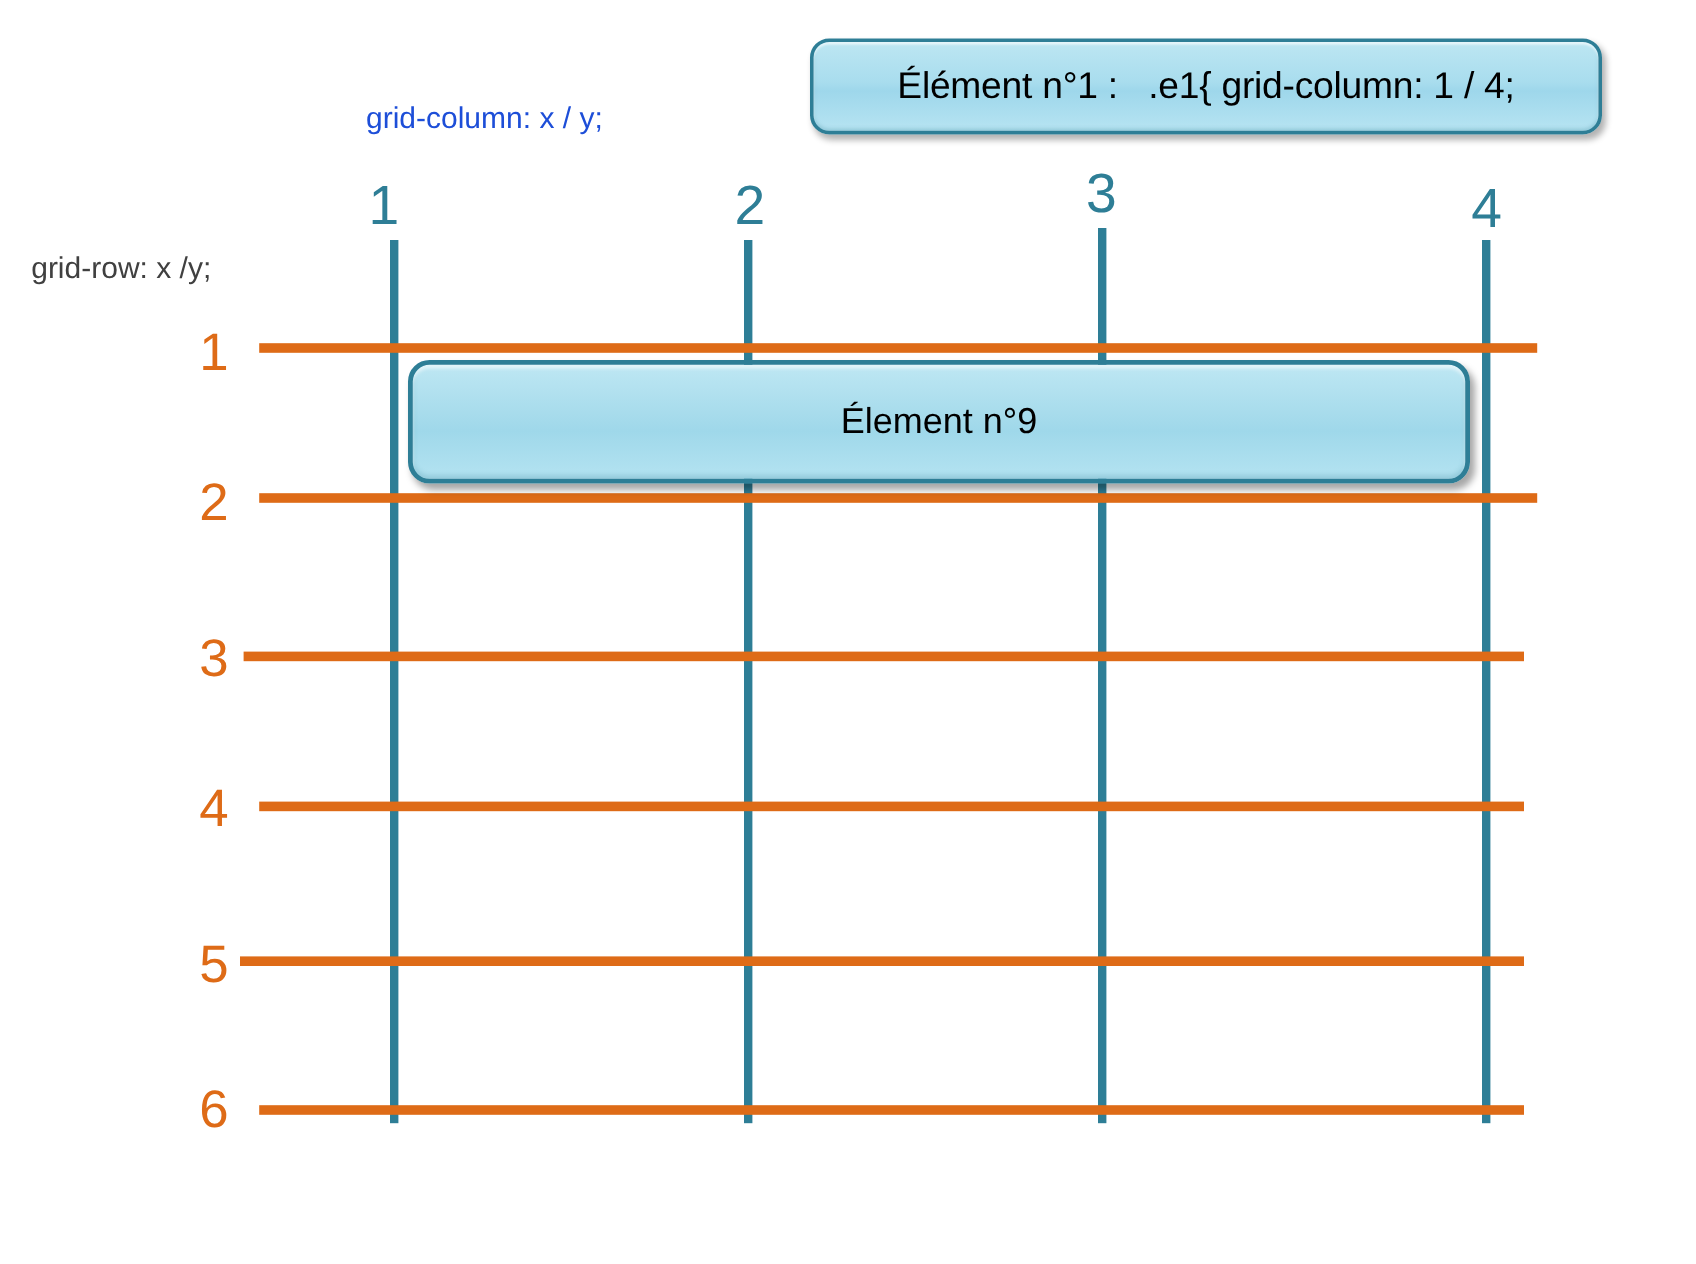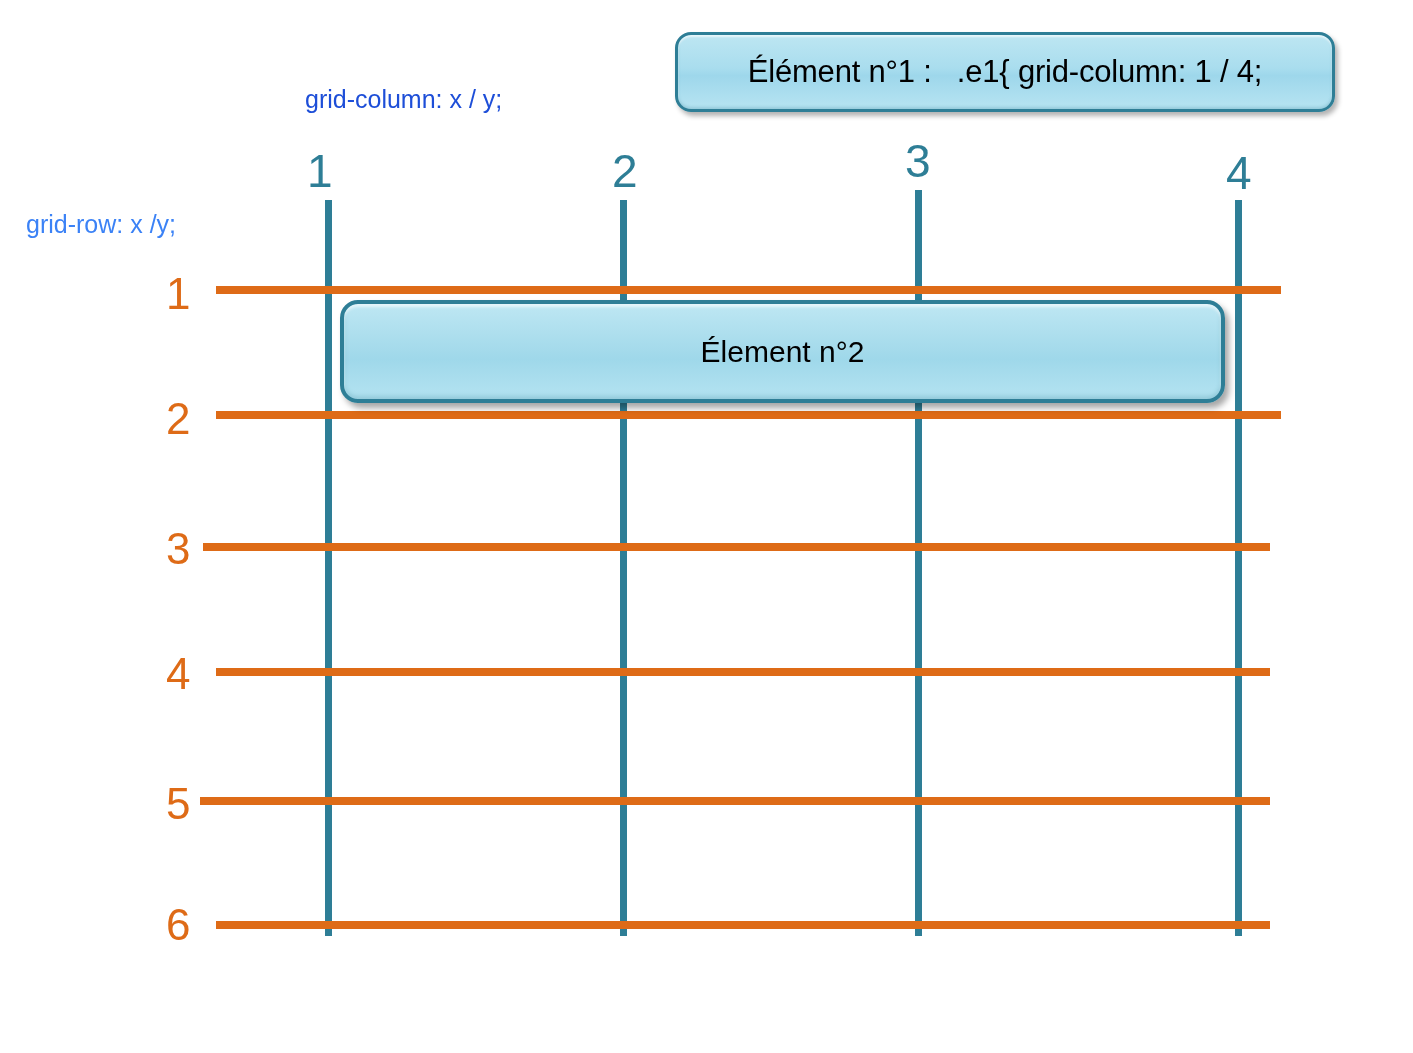--- a/index.html
+++ b/index.html
@@ -54,21 +54,21 @@
     top: 85px;
     font-size: 25px;
     color: #1d4ed8;
     white-space: pre;
   }
   .caption-row {
     position: absolute;
     left: 26px;
     top: 210px;
     font-size: 25px;
-    color: #3b82f6;
+    color: #404040;
     white-space: pre;
   }
 
   
   .vline {
     position: absolute;
     width: 7px;
     background: #2E7E96;
   }
   .hline {
@@ -161,21 +161,21 @@
   <div class="rownum" style="left:166px; top:903px;">6</div>
 
   <div class="hline" style="left:216px; top:286px; width:1065px;"></div>
   <div class="hline" style="left:216px; top:411px; width:1065px;"></div>
   <div class="hline" style="left:203px; top:543px; width:1067px;"></div>
   <div class="hline" style="left:216px; top:668px; width:1054px;"></div>
   <div class="hline" style="left:200px; top:797px; width:1070px;"></div>
   <div class="hline" style="left:216px; top:921px; width:1054px;"></div>
 
   <div class="elembox">
-    <span class="elembox-text">Élement n°2</span>
+    <span class="elembox-text">Élement n°9</span>
   </div>
 
   <div class="inktools">
     <span class="ink-icon">
       <svg width="22" height="20" viewBox="0 0 22 20">
         <rect x="1" y="4" width="17" height="14" fill="#f2f2f2" stroke="#c9c9c9" stroke-width="1.5"></rect>
       </svg>
     </span>
     <span class="ink-icon">
       <svg width="26" height="22" viewBox="0 0 26 22">

